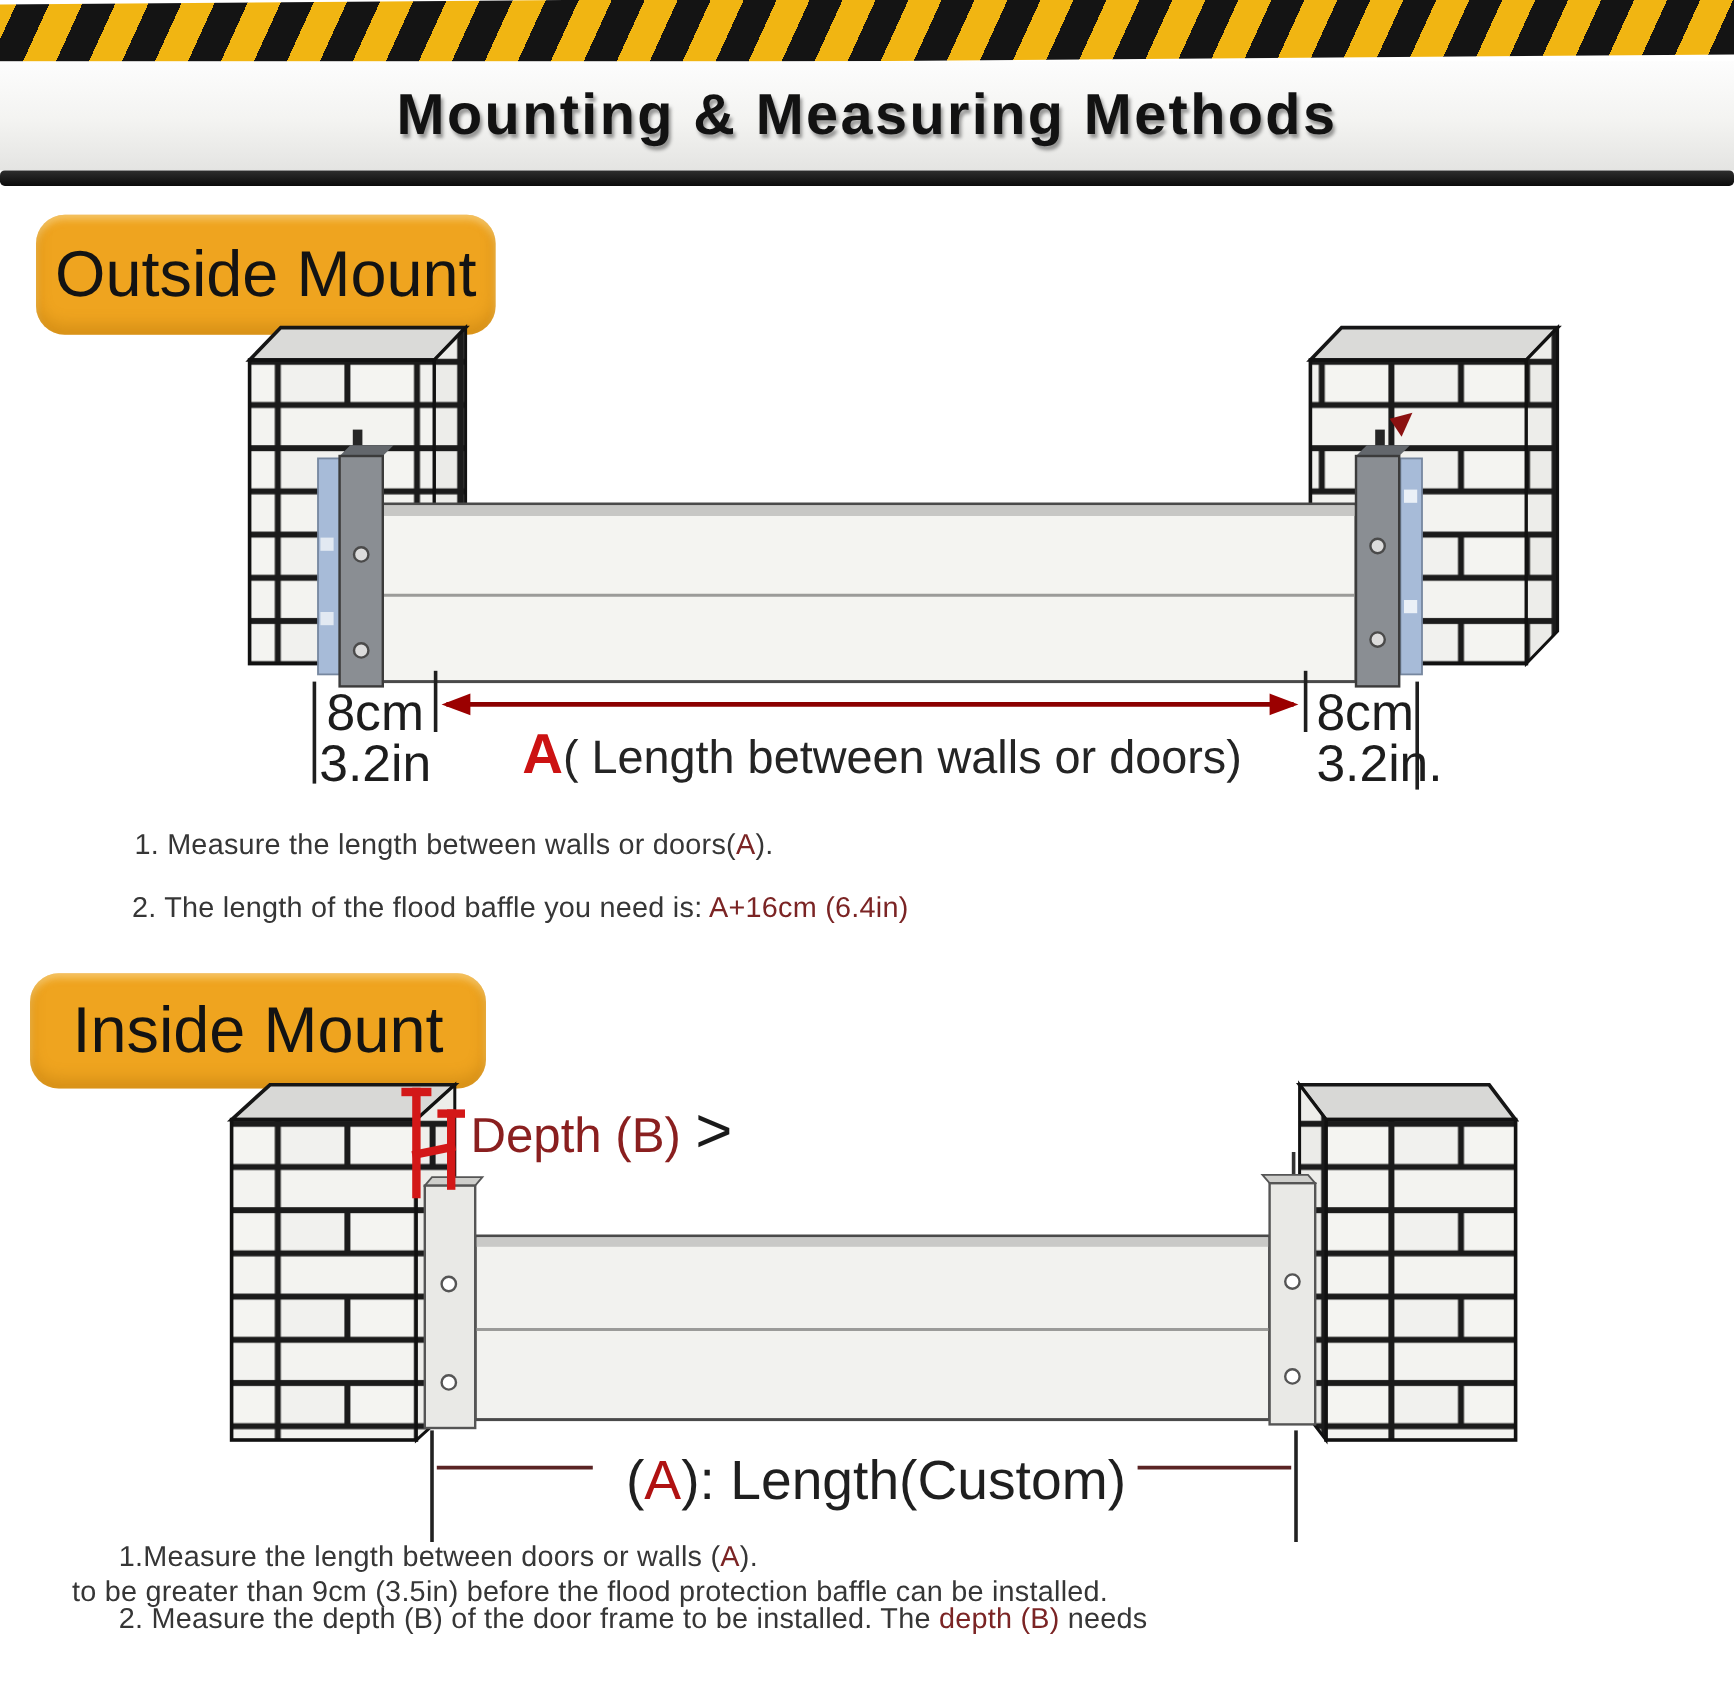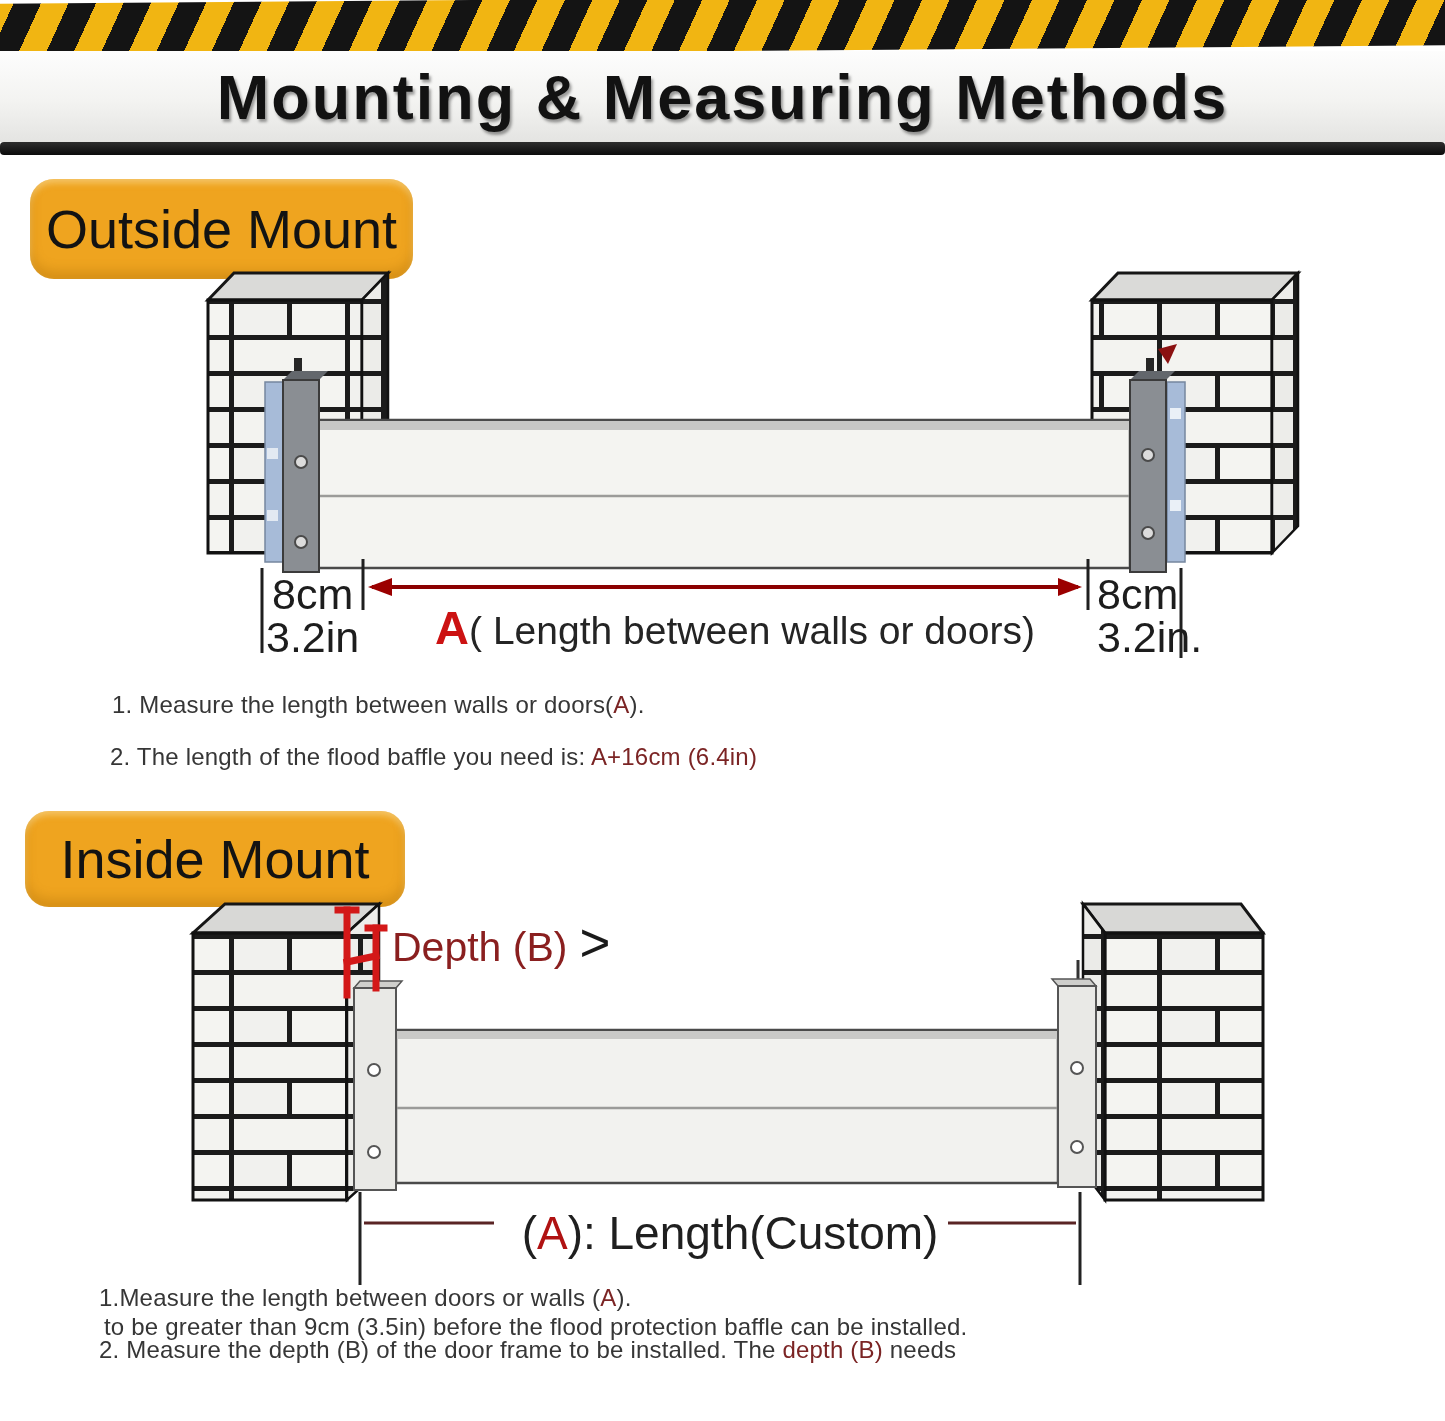--- a/index.html
+++ b/index.html
@@ -14,21 +14,21 @@
     background:repeating-linear-gradient(115deg,
       var(--hazard_yellow,#F1B512) 0 25px,
       var(--hazard_black,#141414) 25px 50px);
   }
   .title-strip{
     position:absolute;top:51px;left:0;width:100%;height:91px;
     background:linear-gradient(180deg,#fdfdfd 0%,#f3f3f1 55%,#e4e4e2 100%);
     display:flex;align-items:center;justify-content:center;
   }
   .title{
-    font-size:63px;font-weight:700;letter-spacing:2px;color:#121212;
+    font-size:48px;font-weight:700;letter-spacing:2px;color:#121212;
     text-shadow:2px 3px 3px rgba(0,0,0,0.38);
   }
   .black-bar{
     position:absolute;top:142px;left:0;width:100%;height:13px;
     background:linear-gradient(180deg,#2e2e2e,#0b0b0b);border-radius:4px;
   }
   
   .pill{
     position:absolute;background:var(--label_yellow,#EFA41F);
     border-radius:24px;display:flex;align-items:center;justify-content:center;
@@ -61,21 +61,21 @@
   .length-a{color:#b01212;}
   .steps{
     position:absolute;font-size:24px;color:var(--text_dark,#363636);
     white-space:nowrap;letter-spacing:0.2px;
   }
   .red{color:var(--maroon_text,#7B2424);}
   #o-step1{left:112px;top:691px;}
   #o-step2{left:110px;top:743px;}
   #i-step1{left:99px;top:1284px;}
   #i-step2a{left:99px;top:1336px;}
-  #i-step2b{left:60px;top:1313px;margin-left:44px;}
+  #i-step2b{left:60px;top:1313px;}
 </style>
 </head>
 <body>
 
 <div class="page">
 
   <div class="hazard"></div>
   <div class="title-strip">
     <div class="title">Mounting &amp; Measuring Methods</div>
   </div>

